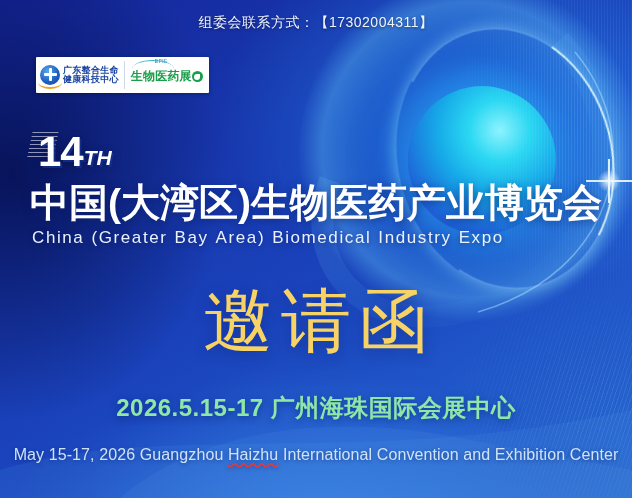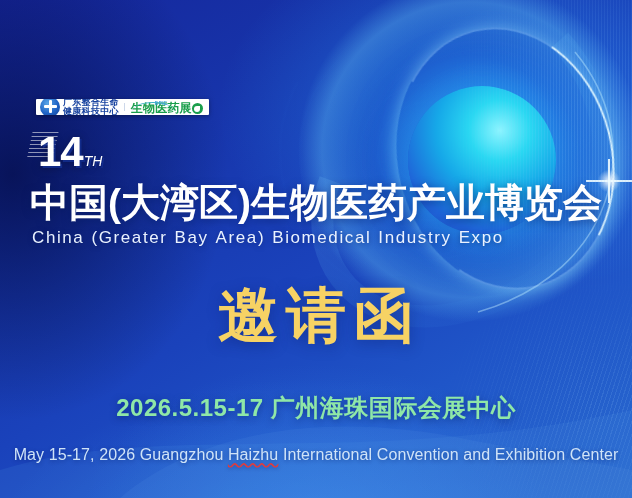--- a/index.html
+++ b/index.html
@@ -90,27 +90,26 @@
     text-align:center;
     color:#eef4ff;
     font-size:14px;
     letter-spacing:0.5px;
     text-shadow:0 1px 3px rgba(0,0,0,0.45);
   }
 
   
   .logo-box{
     position:absolute;left:36px;top:57px;
-    height:16px;
+    height:36px;
     background:#ffffff;
     display:flex;align-items:stretch;
     border-radius:1px;
     box-shadow:0 1px 4px rgba(0,0,0,0.35);
     overflow:hidden;
-    margin-top:42px;
   }
   .logo-left{
     display:flex;align-items:center;gap:3px;
     padding:0 5px 0 4px;
   }
   .logo-mark{
     width:20px;height:20px;border-radius:50%;
     background:radial-gradient(circle at 38% 32%, #5aa6e8 0%, #1f62c4 55%, #123f95 100%);
     position:relative;flex:none;
   }
@@ -166,21 +165,21 @@
   .edition{
     position:absolute;left:38px;top:133px;
     display:flex;align-items:flex-end;
     color:#ffffff;
     text-shadow:2px 2px 0 rgba(20,50,150,0.75), 0 2px 10px rgba(0,0,0,0.35);
   }
   .edition-num{
     font-size:42px;font-weight:bold;line-height:0.9;letter-spacing:-1px;
   }
   .edition-suffix{
-    font-size:14px;font-weight:normal;line-height:1;padding-bottom:3px;padding-left:1px;
+    font-size:21px;font-weight:bold;line-height:1;padding-bottom:3px;padding-left:1px;
     font-style:italic;
   }
   .edition-stripes{
     position:absolute;left:30px;top:131px;width:26px;height:26px;
     background:repeating-linear-gradient(0deg,
       rgba(255,255,255,0.55) 0px, rgba(255,255,255,0.55) 1.5px,
       rgba(255,255,255,0) 1.5px, rgba(255,255,255,0) 4px);
     transform:skewX(-12deg);
   }
 
@@ -202,25 +201,25 @@
     white-space:nowrap;
     text-shadow:0 1px 5px rgba(5,25,90,0.5);
   }
   .title-en .w{display:inline-block;margin-right:7px;}
 
   
   .invite{
     position:absolute;left:0;right:0;top:286px;
     text-align:center;
     color:#f7d264;
-    font-size:60px;
+    font-size:70px;
     line-height:1;
     letter-spacing:8px;
     text-indent:8px;
-    font-weight:700;
+    font-weight:400;
     text-shadow:0 3px 14px rgba(10,30,110,0.45);
   }
 
   
   .date-cn{
     position:absolute;left:0;right:0;top:392px;
     text-align:center;
     color:#8fe7a7;
     font-size:24px;font-weight:bold;letter-spacing:0.5px;
     text-shadow:0 2px 7px rgba(5,30,100,0.5);
@@ -288,20 +287,21 @@
     <div class="sphere-glow"></div>
     <div class="sphere"></div>
     <div class="crescent"></div>
     <div class="sparkle"></div>
 
     <div class="line-texture"></div>
     <div class="line-texture bottom"></div>
     <div class="vignette"></div>
   </div>
 
+  <div class="contact-line">组委会联系方式：【17302004311】</div>
 
   <div class="logo-box">
     <div class="logo-left">
       <div class="logo-mark">
         <div class="logo-swoosh"></div>
       </div>
       <div class="logo-left-text">
         <span>广东整合生命</span>
         <span>健康科技中心</span>
       </div>

